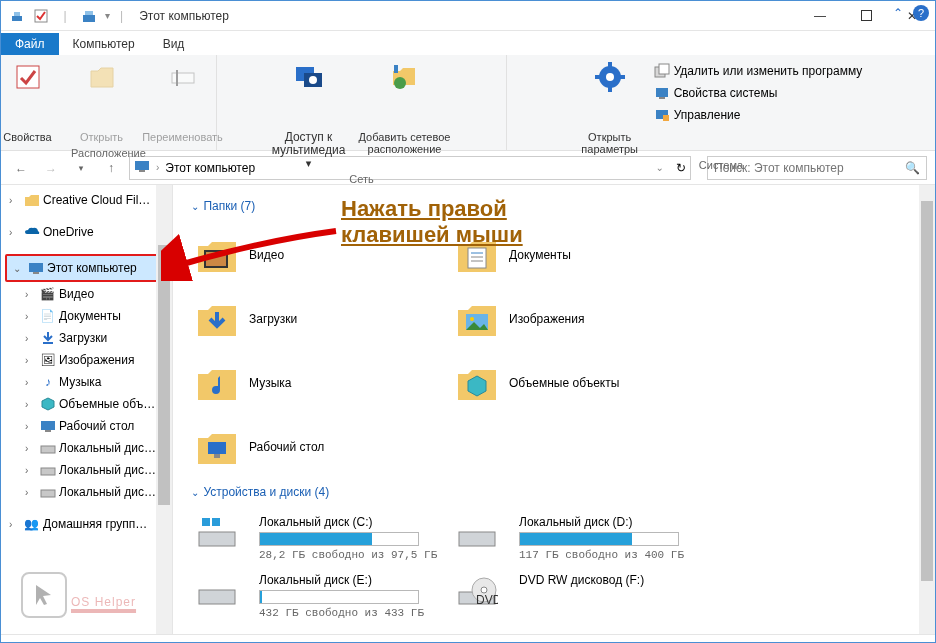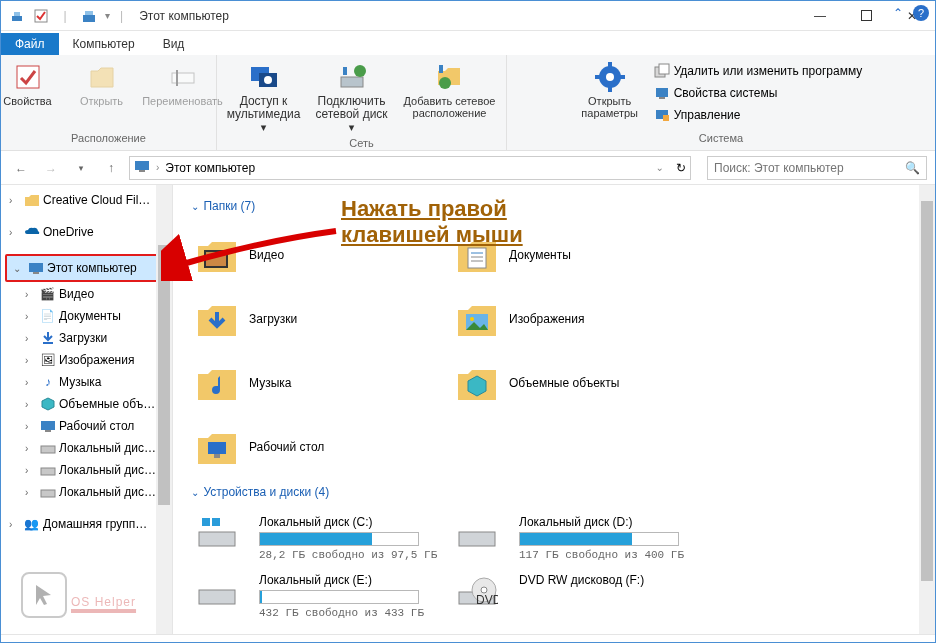--- a/index.html
+++ b/index.html
@@ -14,21 +14,21 @@
 .tab { padding:4px 14px; color:#333; }
 .tab.active { background:#1979ca; color:#fff; }
 .ribbon { height:96px; background:#f5f6f7; border-bottom:1px solid #e1e1e1; display:flex; position:relative; }
 .rgroup { padding:4px 6px; border-right:1px solid #e1e1e1; display:flex; flex-direction:column; justify-content:space-between; align-items:center; }
 .rgroup-label { font-size:11px; color:#666; text-align:center; padding:2px 0; }
 .ritems { display:flex; gap:2px; }
 .ritem { display:flex; flex-direction:column; align-items:center; justify-content:flex-start; padding:2px 4px; text-align:center; width:72px; }
 .ritem.small { width:auto; flex-direction:row; gap:4px; padding:2px 6px; font-size:11px; white-space:nowrap; }
 .ricon { width:32px; height:32px; margin-bottom:2px; display:flex; align-items:center; justify-content:center; }
 .ricon.sm { width:16px; height:16px; margin:0; }
-.rlabel { font-size:11px; color:#333; line-height:1.1; }
+.rlabel { font-size:11px; color:#333; line-height:1.1;margin-top:36px; }
 .disabled { opacity:.45; }
 .helpcorner { position:absolute; right:6px; top:4px; display:flex; gap:10px; align-items:center; }
 .navbar { height:34px; display:flex; align-items:center; padding:0 8px; gap:6px; border-bottom:1px solid #e5e5e5; }
 .navarrow { width:24px; height:24px; display:flex; align-items:center; justify-content:center; color:#666; }
 .addrbar { flex:1; height:24px; border:1px solid #ccc; display:flex; align-items:center; padding:0 4px; gap:6px; }
 .searchbar { width:220px; height:24px; border:1px solid #ccc; display:flex; align-items:center; padding:0 6px; color:#888;margin-left:10px; }
 .content { display:flex; height:449px; }
 .navpane { width:172px; border-right:1px solid #e5e5e5; padding:4px 0; overflow:hidden; position:relative; }
 .navitem { display:flex; align-items:center; height:22px; padding-left:8px; gap:2px; white-space:nowrap; font-size:12px; }
 .navitem.indent { padding-left:24px; }
@@ -143,30 +143,20 @@
       <div class="ritem" style="width:84px">
         <div class="ricon">
             <svg width="30" height="28">
               <rect x="2" y="4" width="18" height="14" fill="#2a6fc9"></rect>
               <rect x="10" y="10" width="18" height="14" fill="#1a4a8a"></rect>
               <circle cx="19" cy="17" r="4" fill="#fff"></circle>
             </svg>
           </div>
         <div class="rlabel"><span>Доступ к мультимедиа</span> ▾</div>
       </div>
-      <div class="ritem" style="width:88px">
-        <div class="ricon">
-            <svg width="30" height="28">
-              <rect x="4" y="14" width="22" height="10" fill="#b8c4cc" stroke="#888"></rect>
-              <circle cx="23" cy="8" r="6" fill="#4a9c4a"></circle>
-              <rect x="6" y="4" width="4" height="8" fill="#3b82c4"></rect>
-            </svg>
-          </div>
-        <div class="rlabel"><span>Подключить сетевой диск</span> ▾</div>
-      </div>
       <div class="ritem" style="width:104px">
         <div class="ricon">
             <svg width="30" height="28">
               <path d="M3 8 L10 8 L13 5 L25 5 L25 22 L3 22 Z" fill="#f2c869"></path>
               <circle cx="10" cy="20" r="6" fill="#4a9c4a"></circle>
               <rect x="4" y="2" width="4" height="8" fill="#3b82c4"></rect>
             </svg>
           </div>
         <div class="rlabel">Добавить сетевое расположение</div>
       </div>

